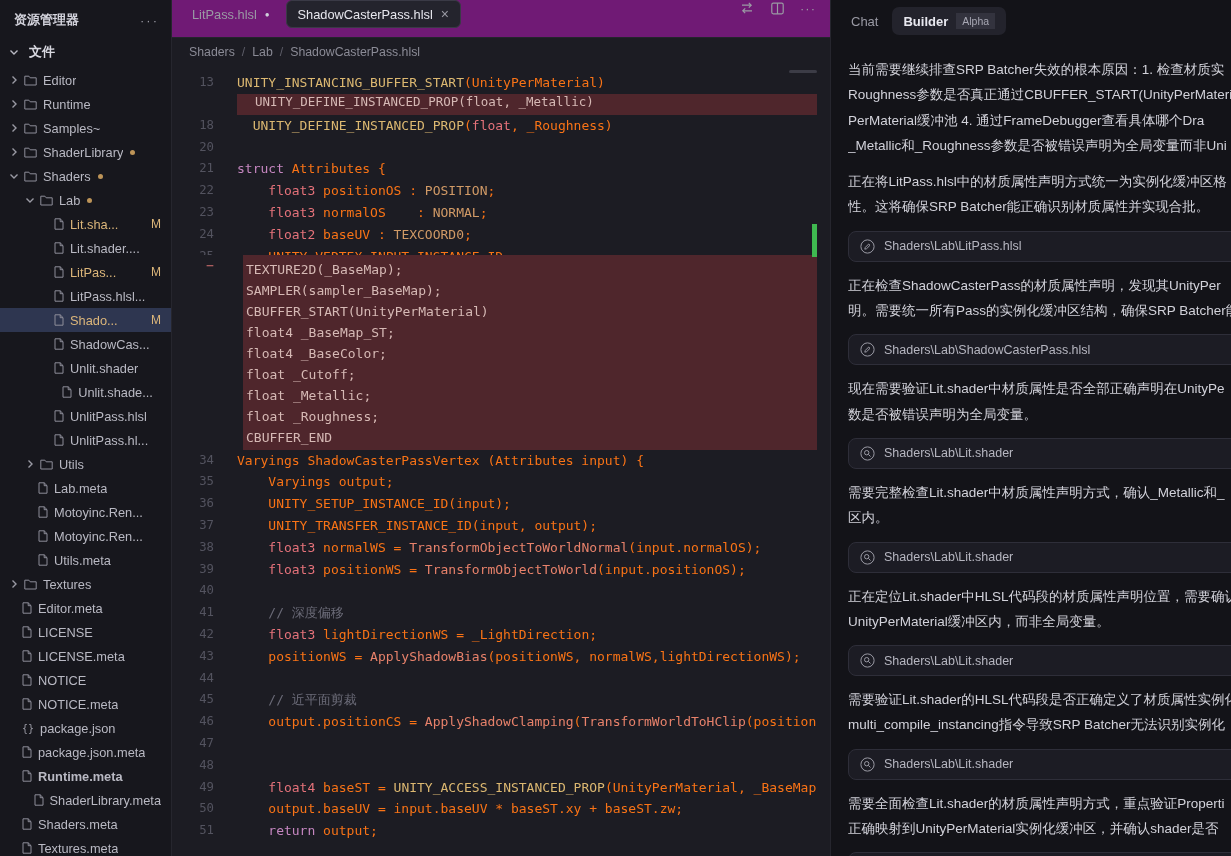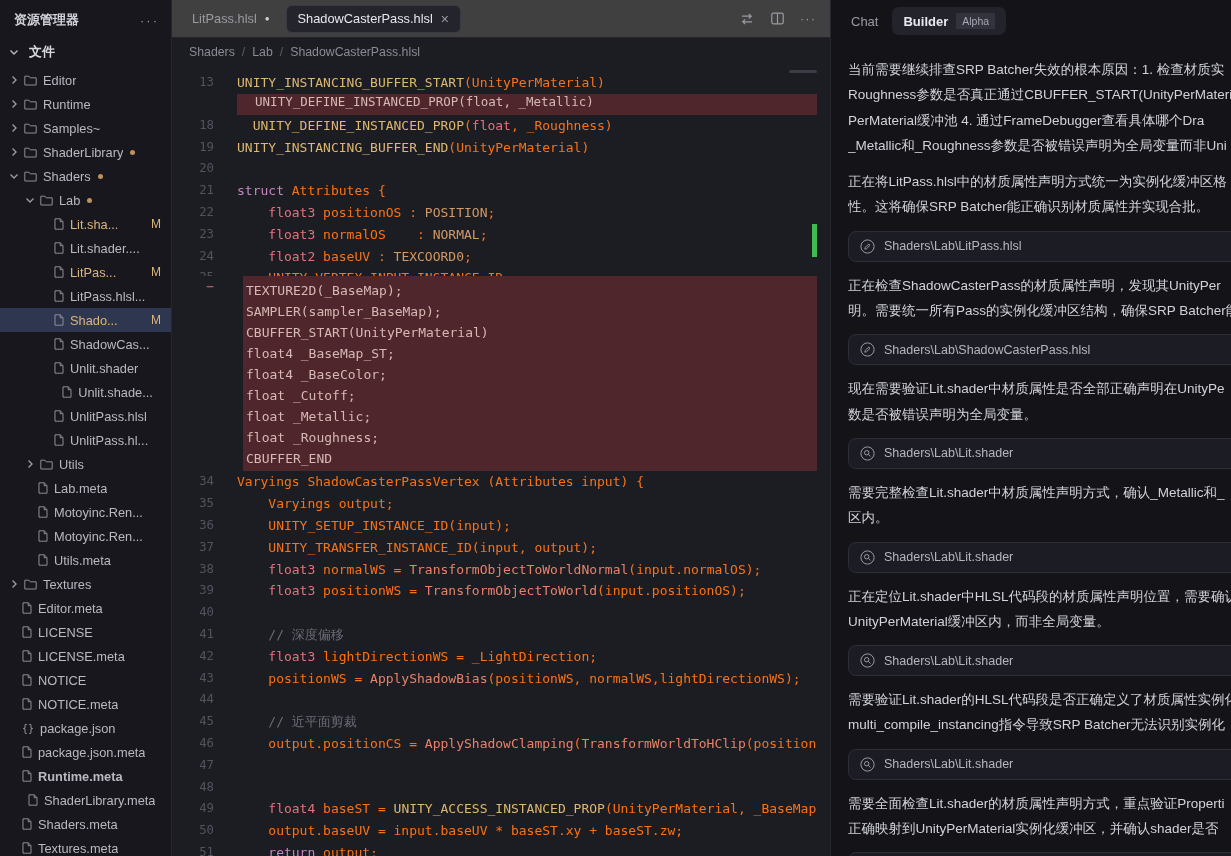--- a/index.html
+++ b/index.html
@@ -18,21 +18,21 @@
   .tree-row.modified .tree-label{color:#dcb67a}
   .tree-chev{display:flex;width:13px;flex-shrink:0;margin-right:3px}
   .tree-icon{display:flex;flex-shrink:0;margin-right:6px}
   .tree-label{white-space:nowrap;overflow:hidden;font-size:12.8px}
   .tree-dot{width:5px;height:5px;border-radius:50%;background:#bd9458;margin-left:7px;flex-shrink:0}
   .badge-m{margin-left:auto;color:#dcb67a;font-size:12px;padding-left:6px}
   .json-glyph{color:#9a9aa4;font-size:10px;font-family:"DejaVu Sans Mono",monospace}
 
   
   .editor{flex:1;min-width:0;display:flex;flex-direction:column;background:#1c1c23}
-  .tabbar{height:38px;background:#404040;display:flex;align-items:center;padding:0 10px 0 8px;border-bottom:1px solid #24242c;flex-shrink:0}
+  .tabbar{height:38px;background:#701a75;display:flex;align-items:flex-start;padding:0 10px 0 8px;border-bottom:1px solid #24242c;flex-shrink:0}
   .tab-list{display:flex;gap:4px}
   .tab{display:flex;align-items:center;gap:8px;height:28px;padding:0 11px;border-radius:6px;color:#9a9aa4;font-size:12.8px;cursor:pointer;border:1px solid transparent;white-space:nowrap}
   .tab.active{background:#24242d;border-color:#3a3a46;color:#e7e7ee}
   .tab-dot{font-size:8px;color:#cfcfda}
   .tab-close{font-size:14px;color:#9a9aa4;line-height:1}
   .tabbar-spacer{flex:1}
   .tabbar-actions{display:flex;align-items:center;gap:15px;color:#9a9aa4;padding-right:4px}
   .action-icon{display:flex;cursor:pointer}
   .breadcrumb{height:28px;display:flex;align-items:center;gap:7px;padding:0 17px;color:#8b8b96;font-size:12.3px;flex-shrink:0}
   .bc-item{cursor:pointer}
@@ -387,21 +387,21 @@
       </div>
       <div class="tree-row" style="padding-left: 22px; font-weight: bold;">
         <span class="tree-icon">
           <svg width="10" height="12" viewBox="0 0 10 12" fill="none" stroke="#8d8d99" stroke-width="1">
             <path d="M1 .8h5.2L9 3.6v7.6H1z"></path>
             <path d="M6.2 .8v2.9h2.8"></path>
           </svg>
         </span>
         <span class="tree-label">Runtime.meta</span>
       </div>
-      <div class="tree-row" style="padding-left: 28px;">
+      <div class="tree-row" style="padding-left: 14px; justify-content: flex-end;">
         <span class="tree-icon">
           <svg width="10" height="12" viewBox="0 0 10 12" fill="none" stroke="#8d8d99" stroke-width="1">
             <path d="M1 .8h5.2L9 3.6v7.6H1z"></path>
             <path d="M6.2 .8v2.9h2.8"></path>
           </svg>
         </span>
         <span class="tree-label">ShaderLibrary.meta</span>
       </div>
       <div class="tree-row" style="padding-left: 22px;">
         <span class="tree-icon">
@@ -460,21 +460,20 @@
       <span class="bc-item">ShadowCasterPass.hlsl</span>
     </div>
   <div class="code">
     <div>
         <div class="code-row"><span class="gutter">13</span><span class="code-text"><span class="tk-macro">UNITY_INSTANCING_BUFFER_START</span><span class="tk-plain">(UnityPerMaterial)</span></span></div>
         <div class="strip-row">
           <span class="gutter"></span>
           <span class="strip-body">  UNITY_DEFINE_INSTANCED_PROP(float, _Metallic)</span>
         </div>
         <div class="code-row"><span class="gutter">18</span><span class="code-text"><span class="tk-plain">  </span><span class="tk-macro">UNITY_DEFINE_INSTANCED_PROP</span><span class="tk-plain">(</span><span class="tk-type">float</span><span class="tk-plain">, _Roughness)</span></span></div>
-        <div class="code-row"><span class="gutter">19</span><span class="code-text"><span class="tk-macro">UNITY_INSTANCING_BUFFER_END</span><span class="tk-plain">(UnityPerMaterial)</span></span></div>
         <div class="code-row"><span class="gutter">20</span><span class="code-text"></span></div>
         <div class="code-row"><span class="gutter">21</span><span class="code-text"><span class="tk-keyword">struct</span><span class="tk-plain"> Attributes {</span></span></div>
         <div class="code-row"><span class="gutter">22</span><span class="code-text"><span class="tk-plain">    </span><span class="tk-type">float3</span><span class="tk-plain"> positionOS : </span><span class="tk-semantic">POSITION</span><span class="tk-plain">;</span></span></div>
         <div class="code-row"><span class="gutter">23</span><span class="code-text"><span class="tk-plain">    </span><span class="tk-type">float3</span><span class="tk-plain"> normalOS    : </span><span class="tk-semantic">NORMAL</span><span class="tk-plain">;</span></span></div>
         <div class="code-row"><span class="gutter">24</span><span class="code-text"><span class="tk-plain">    </span><span class="tk-type">float2</span><span class="tk-plain"> baseUV : </span><span class="tk-semantic">TEXCOORD0</span><span class="tk-plain">;</span></span></div>
         <div class="code-row sliver"><span class="gutter">25</span><span class="code-text"><span class="tk-plain">    UNITY_VERTEX_INPUT_INSTANCE_ID</span></span></div>
         <div class="diff-block">
           <span class="diff-gutter">−</span>
           <div class="diff-body">TEXTURE2D(_BaseMap);
 SAMPLER(sampler_BaseMap);

